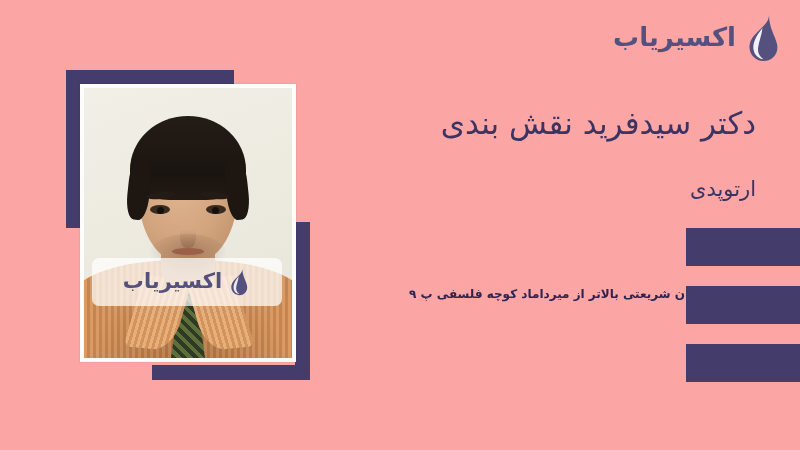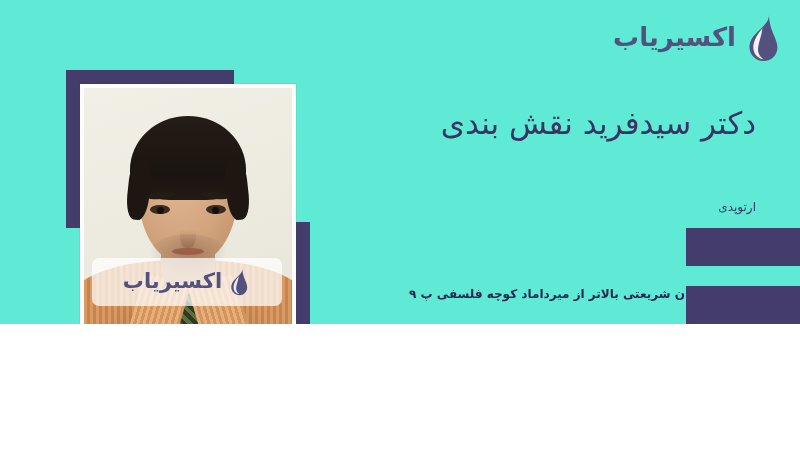--- a/index.html
+++ b/index.html
@@ -10,22 +10,22 @@
     width: 800px;
     height: 450px;
     overflow: hidden;
     background: #ffffff;
     font-family: "DejaVu Sans", "Liberation Sans", sans-serif;
   }
 
   #card {
     position: relative;
     width: 800px;
-    height: 324px;
-    background: #5eead4;
+    height: 450px;
+    background: #fca5a5;
     overflow: hidden;
   }
 
   
   #brand {
     position: absolute;
     top: 14px;
     right: 16px;
     display: flex;
     flex-direction: row;
@@ -319,27 +319,26 @@
     font-weight: 400;
     color: #3b3463;
     text-align: right;
     line-height: 1.25;
     white-space: nowrap;
   }
   #specialty {
     position: absolute;
     right: 44px;
     top: 176px;
-    font-size: 12px;
+    font-size: 21px;
     font-weight: 400;
     color: #3b3463;
     text-align: left;
     line-height: 1.3;
     white-space: nowrap;
-    margin-top: 24px;
   }
   #address {
     position: absolute;
     right: 88px;
     top: 286px;
     font-size: 12px;
     font-weight: 700;
     color: #2c2552;
     text-align: right;
     line-height: 1.4;

